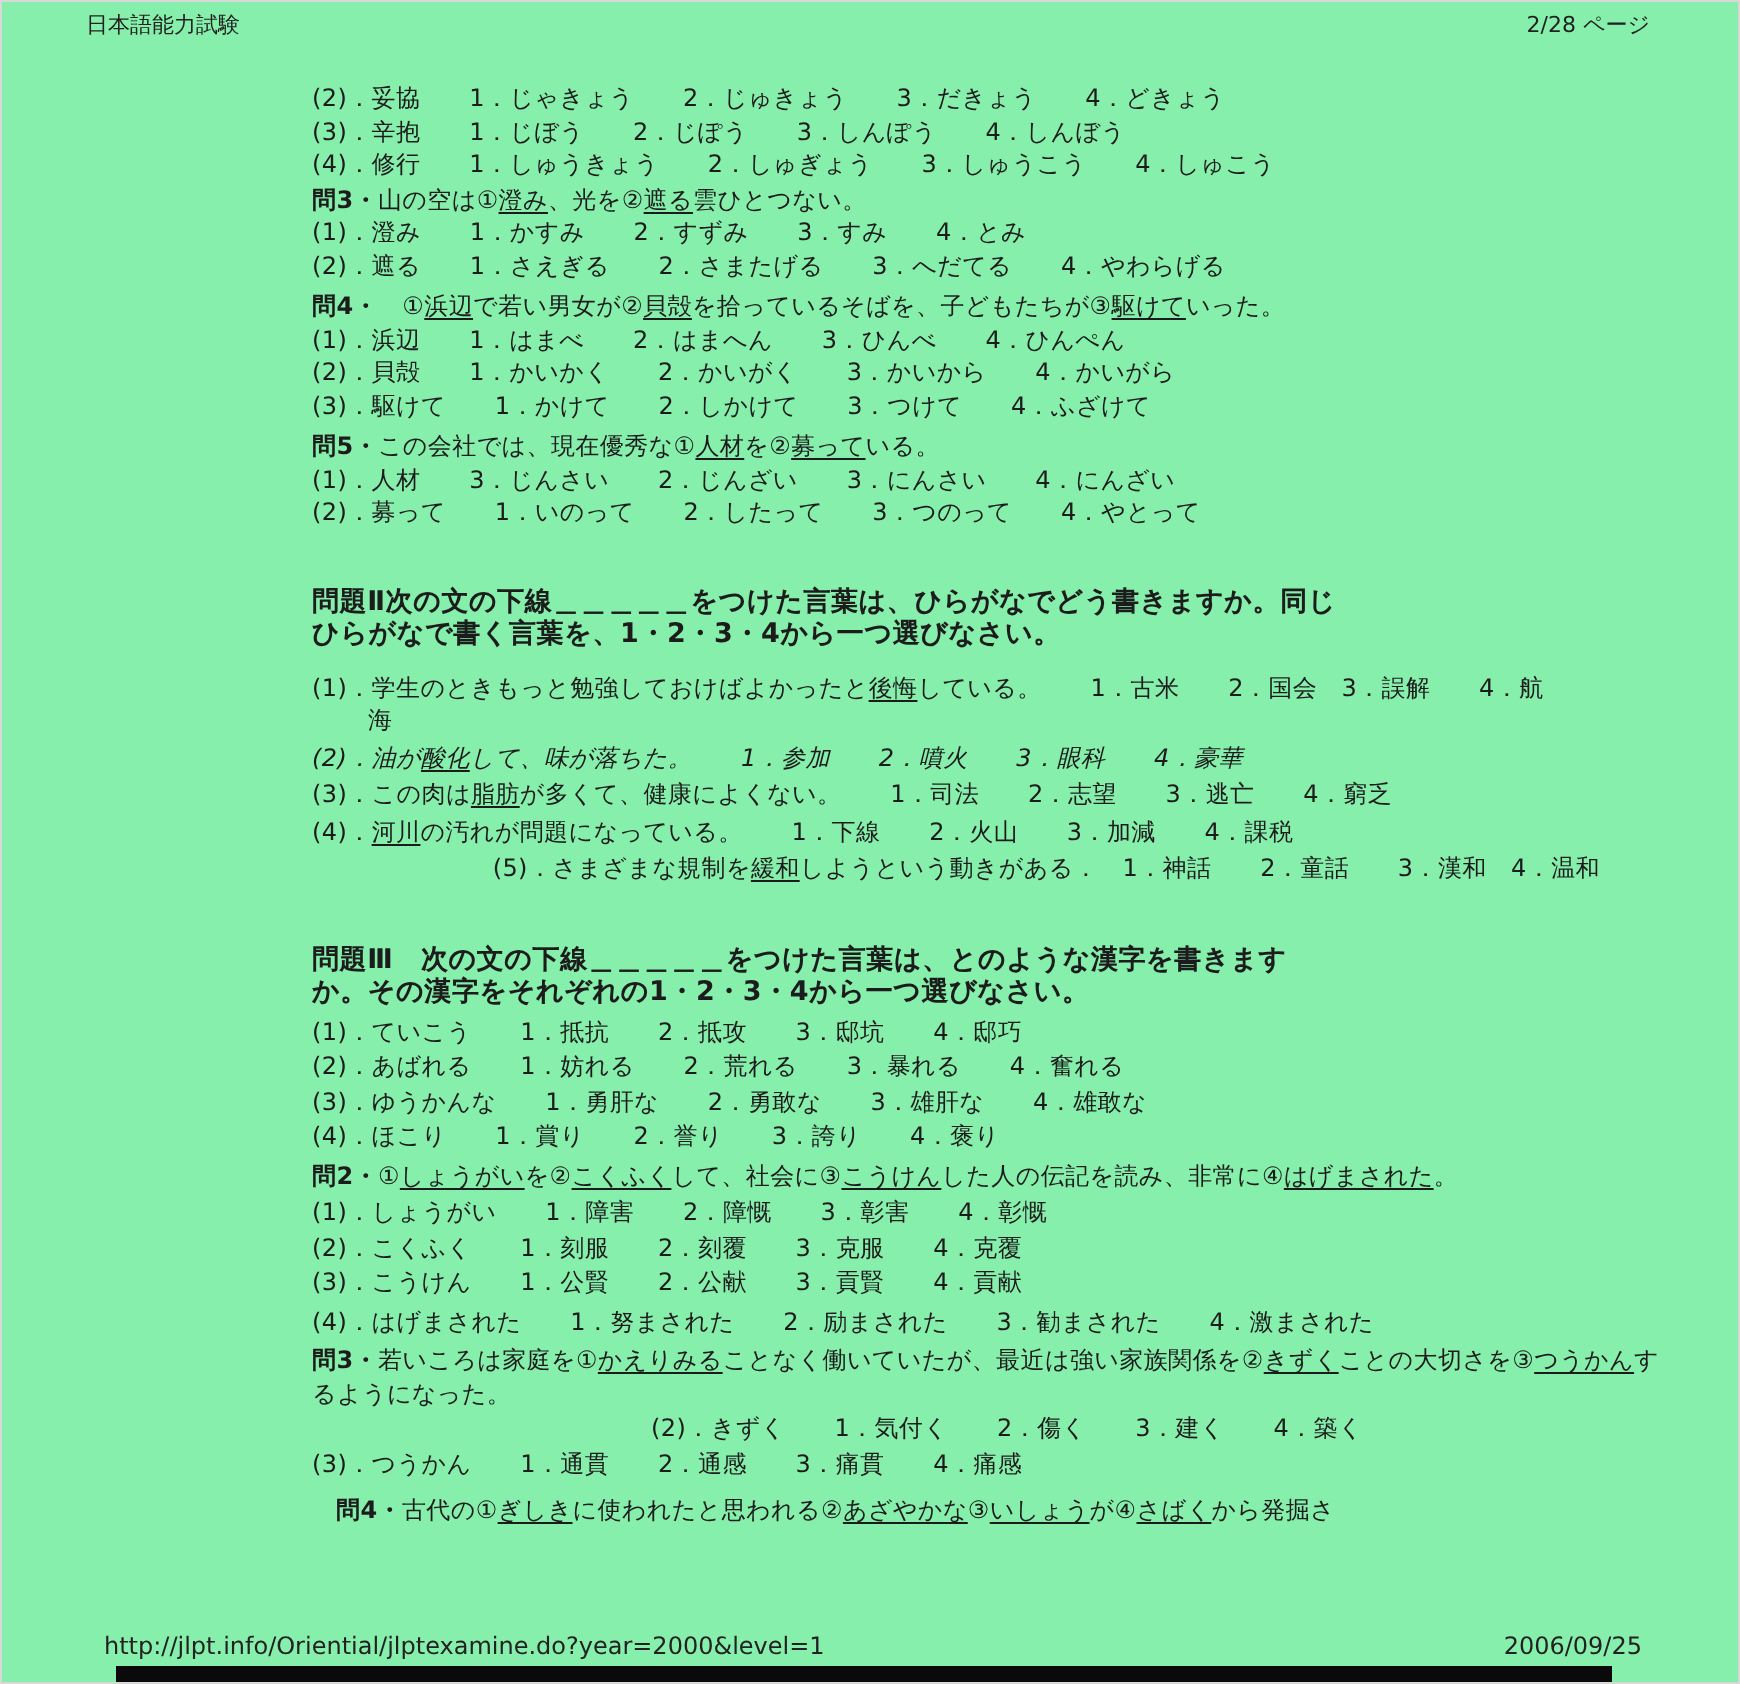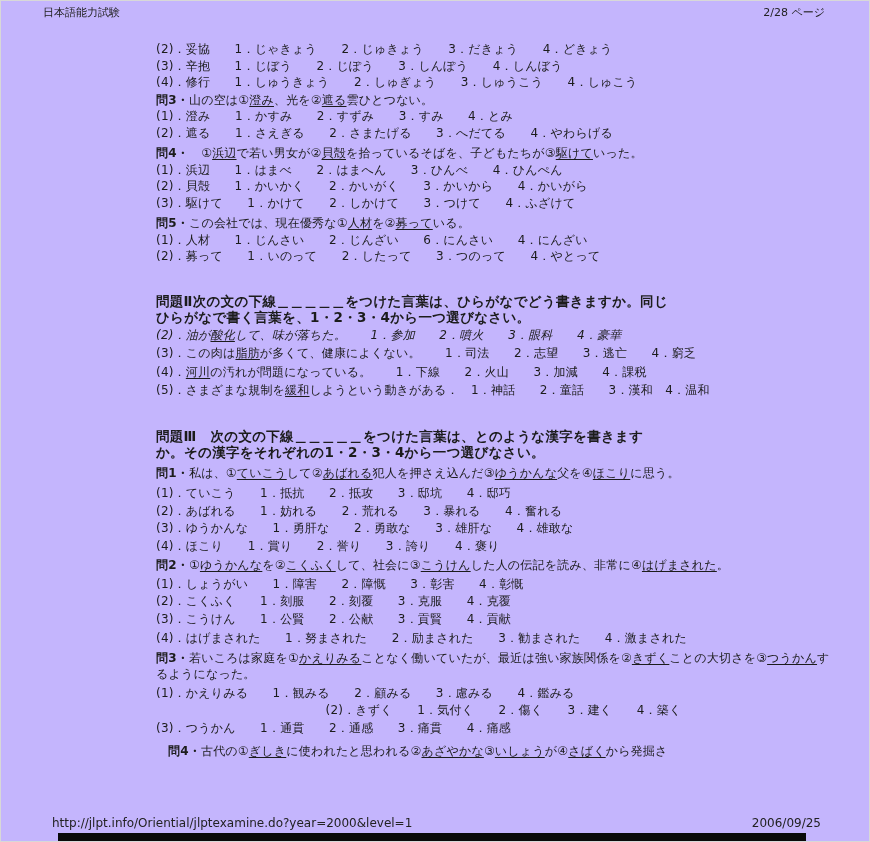--- a/index.html
+++ b/index.html
@@ -1,19 +1,19 @@
 <!DOCTYPE html>
 <html><head>
 <meta charset="utf-8">
 <style>
   html,body{margin:0;padding:0;background:#e9e9e9;}
   .page{
     position:relative;
     width:870px;height:842px;
-    background:#c4b5fd;
+    background:#86efac;
     border:1px solid #d8d8d8;
     box-sizing:border-box;
     overflow:hidden;
     font-family:"DejaVu Sans","Liberation Sans",sans-serif;
     color:#1c1c1c;
   }
   .page-header{
     position:absolute;top:4px;left:42px;right:44px;
     display:flex;justify-content:space-between;
     font-size:11px;color:#222;
@@ -66,40 +66,39 @@
       <div class="line item">(3)．辛抱　　1．じぼう　　2．じぽう　　3．しんぽう　　4．しんぼう</div>
       <div class="line item">(4)．修行　　1．しゅうきょう　　2．しゅぎょう　　3．しゅうこう　　4．しゅこう</div>
       <div class="line sentence" style="margin-top: 1px;"><b>問3・</b>山の空は①<span class="u">澄み</span>、光を②<span class="u">遮る</span>雲ひとつない。</div>
       <div class="line item">(1)．澄み　　1．かすみ　　2．すずみ　　3．すみ　　4．とみ</div>
       <div class="line item">(2)．遮る　　1．さえぎる　　2．さまたげる　　3．へだてる　　4．やわらげる</div>
       <div class="line sentence" style="margin-top: 4px;"><b>問4・</b>　①<span class="u">浜辺</span>で若い男女が②<span class="u">貝殻</span>を拾っているそばを、子どもたちが③<span class="u">駆けて</span>いった。</div>
       <div class="line item">(1)．浜辺　　1．はまべ　　2．はまへん　　3．ひんべ　　4．ひんぺん</div>
       <div class="line item">(2)．貝殻　　1．かいかく　　2．かいがく　　3．かいから　　4．かいがら</div>
       <div class="line item">(3)．駆けて　　1．かけて　　2．しかけて　　3．つけて　　4．ふざけて</div>
       <div class="line sentence" style="margin-top: 4px;"><b>問5・</b>この会社では、現在優秀な①<span class="u">人材</span>を②<span class="u">募って</span>いる。</div>
-      <div class="line item">(1)．人材　　1．じんさい　　2．じんざい　　6．にんさい　　4．にんざい</div>
+      <div class="line item">(1)．人材　　3．じんさい　　2．じんざい　　3．にんさい　　4．にんざい</div>
       <div class="line item">(2)．募って　　1．いのって　　2．したって　　3．つのって　　4．やとって</div>
       <div class="line sechead" style="margin-top: 28px; max-width: 522px;">問題Ⅱ次の文の下線＿＿＿＿＿をつけた言葉は、ひらがなでどう書きますか。同じひらがなで書く言葉を、1・2・3・4から一つ選びなさい。</div>
+      <div class="line item" style="margin-top: 11px; max-width: 598px;">(1)．学生のときもっと勉強しておけばよかったと<span class="u">後悔</span>している。　　1．古米　　2．国会　3．誤解　　4．航海</div>
       <div class="line item" style="margin-top: 2px; font-style: italic;">(2)．油が<span class="u">酸化</span>して、味が落ちた。　　1．参加　　2．噴火　　3．眼科　　4．豪華</div>
       <div class="line item" style="margin-top: 2px; max-width: 636px;">(3)．この肉は<span class="u">脂肪</span>が多くて、健康によくない。　　1．司法　　2．志望　　3．逃亡　　4．窮乏</div>
       <div class="line item" style="margin-top: 2px;">(4)．<span class="u">河川</span>の汚れが問題になっている。　　1．下線　　2．火山　　3．加減　　4．課税</div>
-      <div class="line item" style="margin-top: 2px; max-width: 616px;">(5)．さまざまな規制を<span class="u">緩和</span>しようという動きがある．　1．神話　　2．童話　　3．漢和　4．温和</div>
+      <div class="line item" style="margin-top: 2px; max-width: 616px; text-align: right;">(5)．さまざまな規制を<span class="u">緩和</span>しようという動きがある．　1．神話　　2．童話　　3．漢和　4．温和</div>
       <div class="line sechead" style="margin-top: 29px; max-width: 505px;">問題Ⅲ　次の文の下線＿＿＿＿＿をつけた言葉は、とのような漢字を書きますか。その漢字をそれぞれの1・2・3・4から一つ選びなさい。</div>
-      <div class="line sentence" style="margin-top: 5px; max-width: 668px;"><b>問1・</b>私は、①<span class="u">ていこう</span>して②<span class="u">あばれる</span>犯人を押さえ込んだ③<span class="u">ゆうかんな</span>父を④<span class="u">ほこり</span>に思う。</div>
       <div class="line item" style="margin-top: 4px;">(1)．ていこう　　1．抵抗　　2．抵攻　　3．邸坑　　4．邸巧</div>
       <div class="line item" style="margin-top: 1px;">(2)．あばれる　　1．妨れる　　2．荒れる　　3．暴れる　　4．奮れる</div>
       <div class="line item" style="margin-top: 1px;">(3)．ゆうかんな　　1．勇肝な　　2．勇敢な　　3．雄肝な　　4．雄敢な</div>
       <div class="line item" style="margin-top: 1px;">(4)．ほこり　　1．賞り　　2．誉り　　3．誇り　　4．褒り</div>
-      <div class="line sentence" style="margin-top: 3px; max-width: 660px;"><b>問2・</b>①<span class="u">ゆうかんな</span>を②<span class="u">こくふく</span>して、社会に③<span class="u">こうけん</span>した人の伝記を読み、非常に④<span class="u">はげまされた</span>。</div>
+      <div class="line sentence" style="margin-top: 3px; max-width: 660px;"><b>問2・</b>①<span class="u">しょうがい</span>を②<span class="u">こくふく</span>して、社会に③<span class="u">こうけん</span>した人の伝記を読み、非常に④<span class="u">はげまされた</span>。</div>
       <div class="line item" style="margin-top: 2px;">(1)．しょうがい　　1．障害　　2．障慨　　3．彰害　　4．彰慨</div>
       <div class="line item" style="margin-top: 1px;">(2)．こくふく　　1．刻服　　2．刻覆　　3．克服　　4．克覆</div>
       <div class="line item" style="margin-top: 1px;">(3)．こうけん　　1．公賢　　2．公献　　3．貢賢　　4．貢献</div>
       <div class="line item" style="margin-top: 3px;">(4)．はげまされた　　1．努まされた　　2．励まされた　　3．勧まされた　　4．激まされた</div>
       <div class="line sentence" style="margin-top: 3px; max-width: 682px;"><b>問3・</b>若いころは家庭を①<span class="u">かえりみる</span>ことなく働いていたが、最近は強い家族関係を②<span class="u">きずく</span>ことの大切さを③<span class="u">つうかん</span>するようになった。</div>
-      <div class="line item" style="margin-top: 2px;">(1)．かえりみる　　1．観みる　　2．顧みる　　3．慮みる　　4．鑑みる</div>
       <div class="line item" style="margin-top: 1px; text-align: center;">(2)．きずく　　1．気付く　　2．傷く　　3．建く　　4．築く</div>
       <div class="line item" style="margin-top: 1px;">(3)．つうかん　　1．通貫　　2．通感　　3．痛貫　　4．痛感</div>
       <div class="line sentence" style="margin-top: 7px; padding-left: 12px;"><b>問4・</b>古代の①<span class="u">ぎしき</span>に使われたと思われる②<span class="u">あざやかな</span>③<span class="u">いしょう</span>が④<span class="u">さばく</span>から発掘さ</div>
     </div>
 
   <div class="page-footer">
     <span>http://jlpt.info/Oriential/jlptexamine.do?year=2000&amp;level=1</span>
     <span>2006/09/25</span>
   </div>
 

